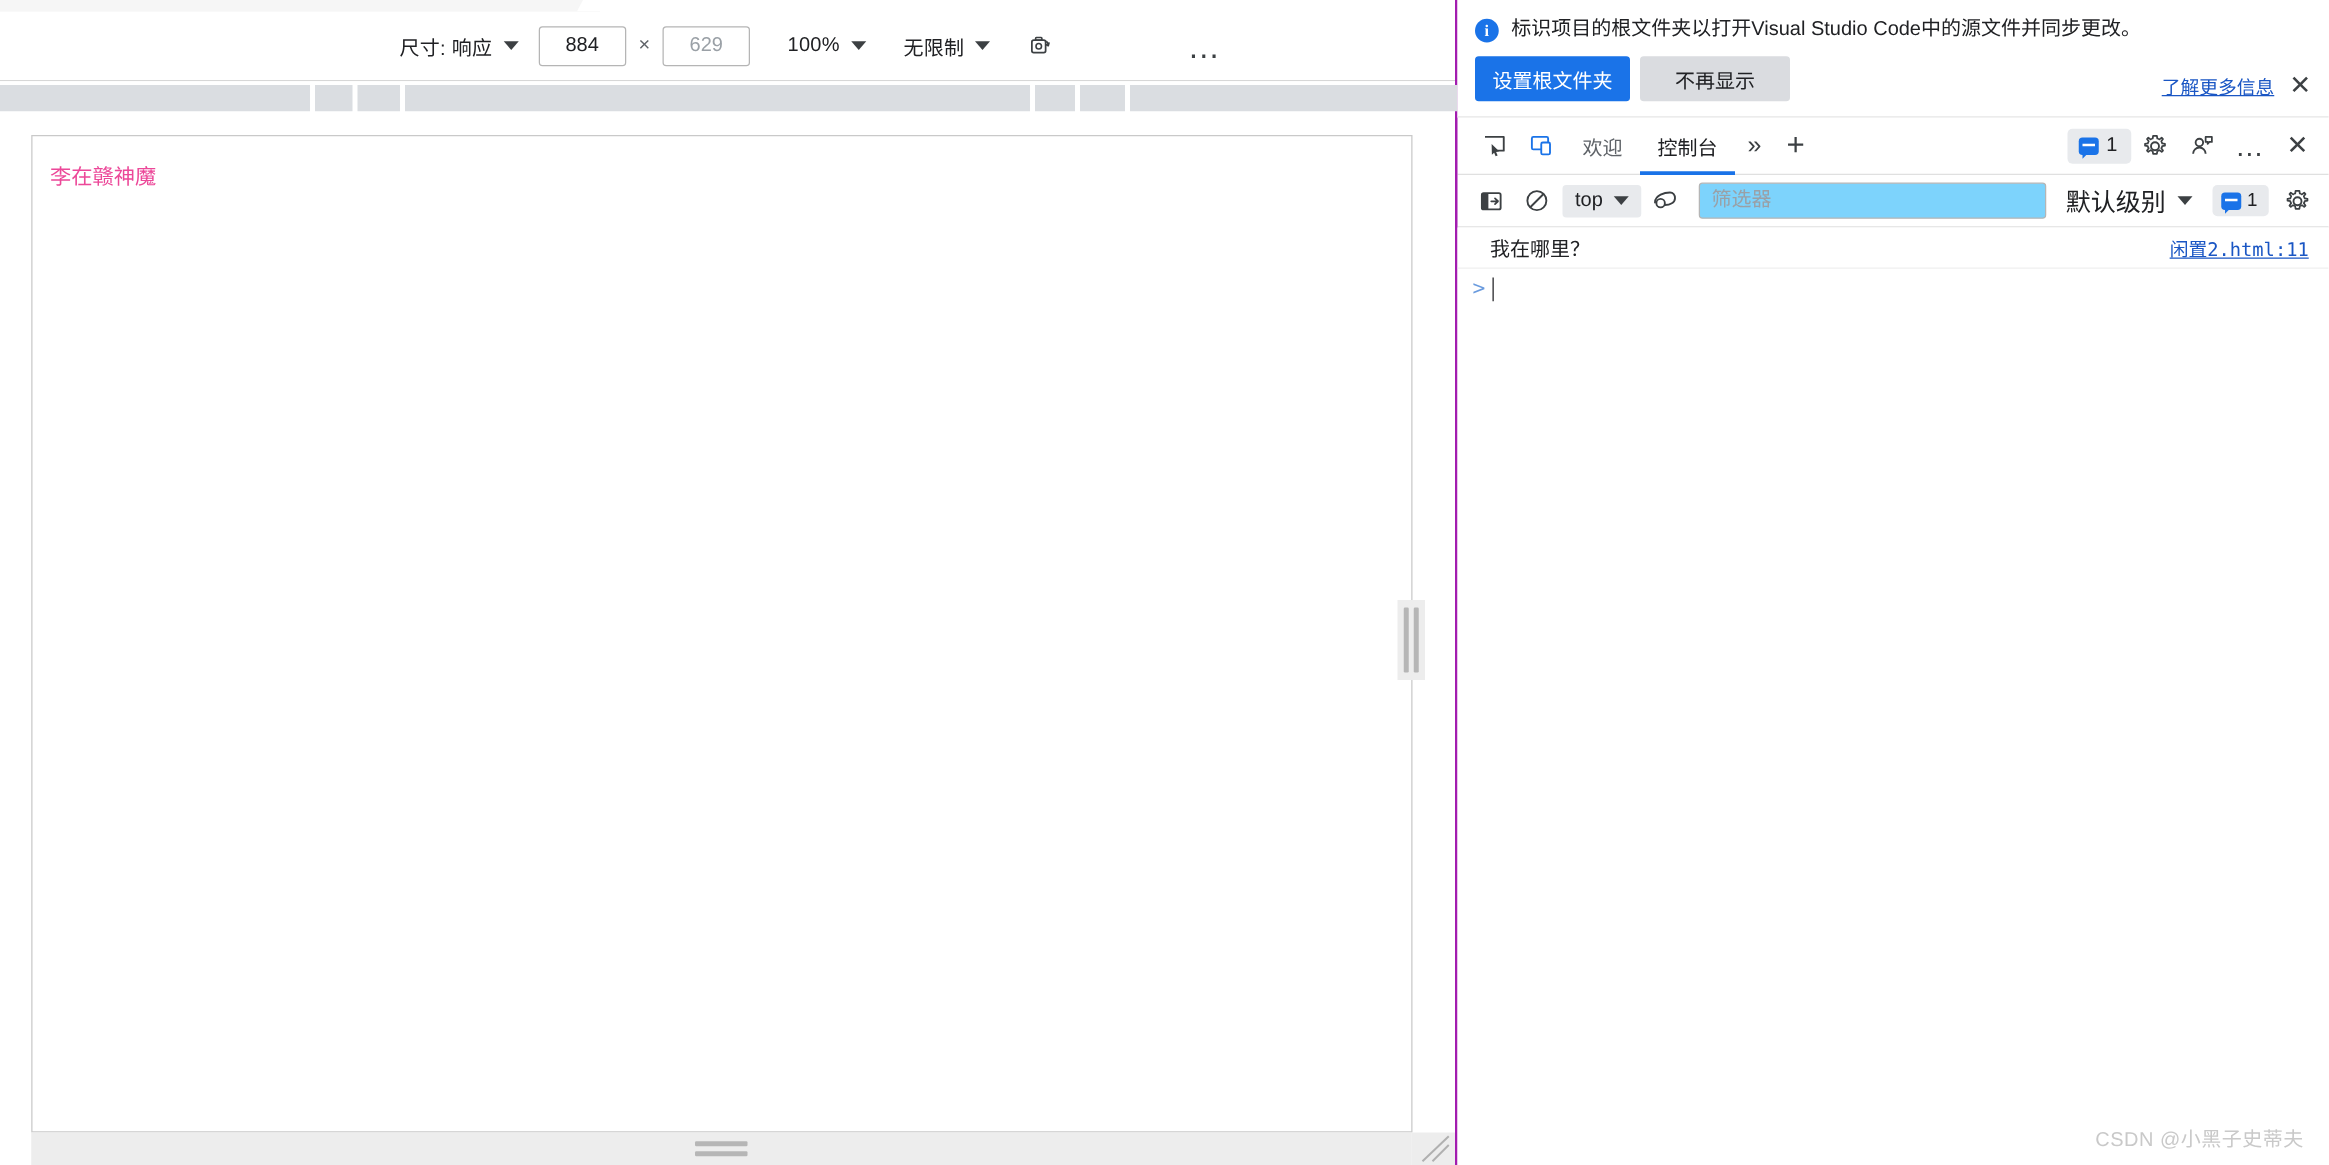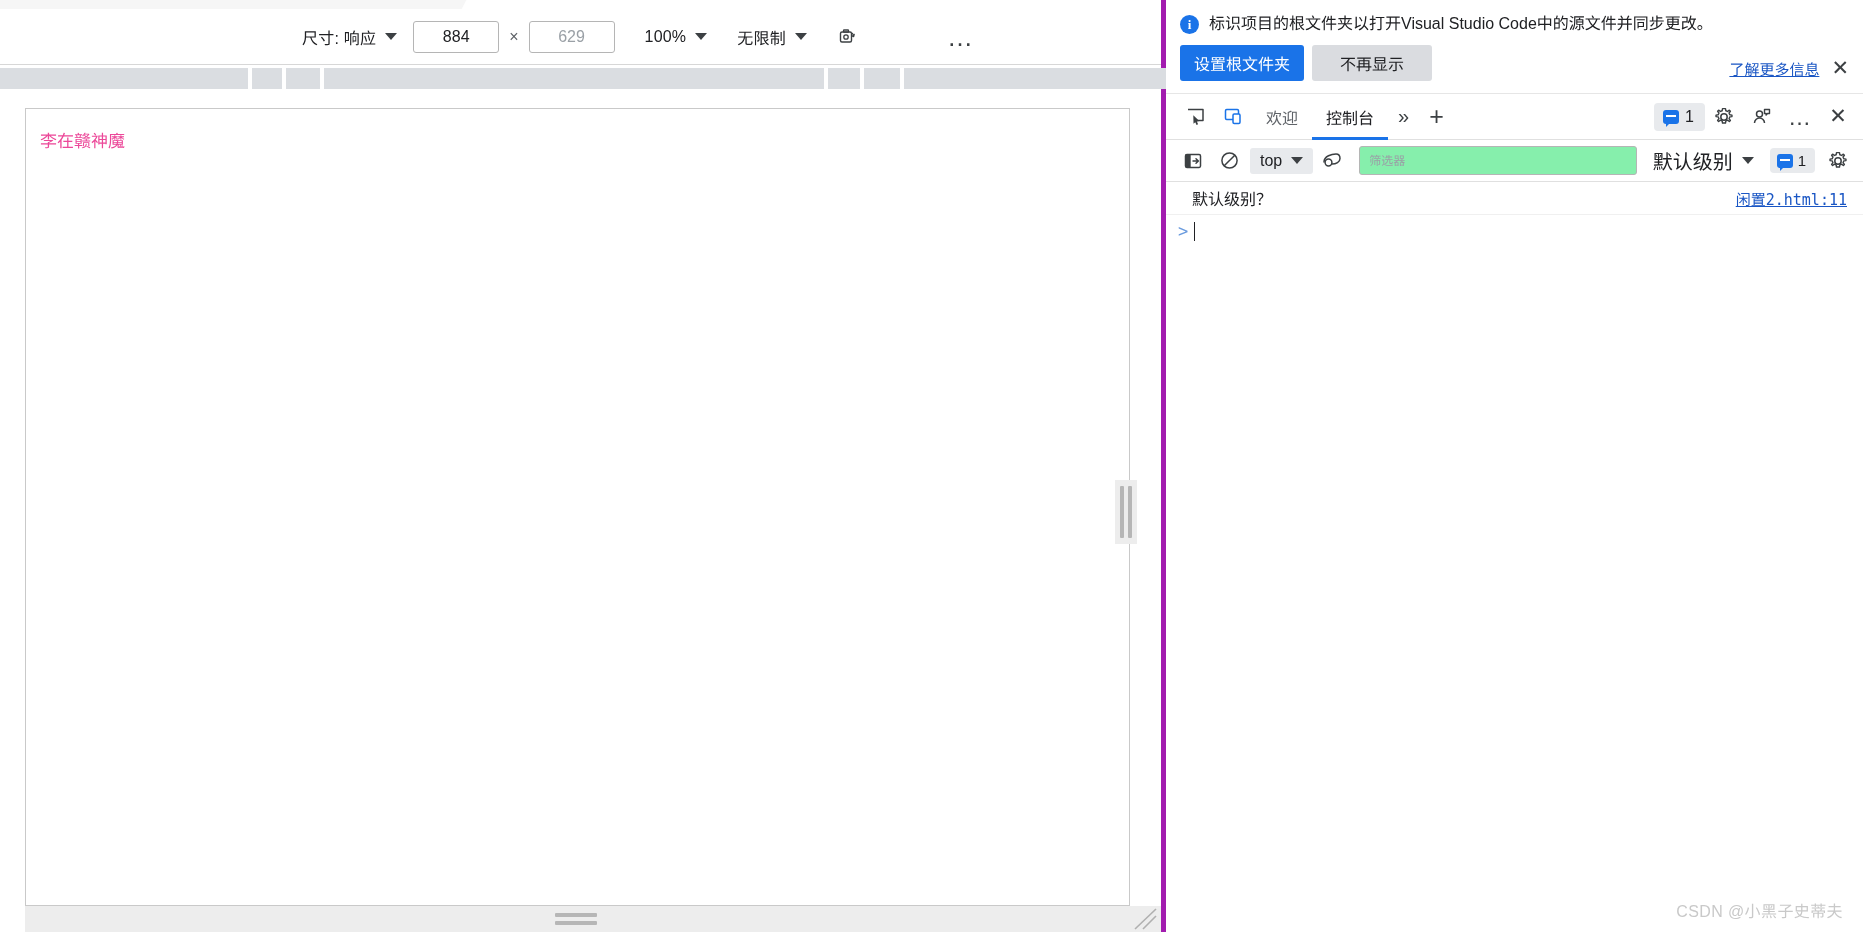--- a/index.html
+++ b/index.html
@@ -27,21 +27,21 @@
   }
 
   
   .device-pane {
     width: 1166px;
     height: 932px;
     background: #ffffff;
     position: relative;
     display: flex;
     flex-direction: column;
-    border-right: 5px solid #a21caf;
+    border-right: 2px solid #a21caf;
     box-sizing: border-box;
   }
 
   
   .tab-remnant {
     position: absolute;
     left: 0;
     top: 0;
     width: 480px;
     height: 9px;
@@ -97,21 +97,21 @@
   .dropdown-btn {
     display: flex;
     align-items: center;
     padding: 4px 6px;
     border-radius: 3px;
     cursor: default;
     white-space: nowrap;
   }
 
   .dim-input {
-    width: 86px;
+    width: 70px;
     height: 32px;
     border: 1px solid #b5b5b5;
     border-radius: 3px;
     font-family: "Liberation Sans", sans-serif;
     font-size: 16px;
     text-align: center;
     color: #202124;
     background: #fff;
     box-sizing: border-box;
     margin: 0 8px;
@@ -439,26 +439,26 @@
     font-size: 16px;
     color: #202124;
     cursor: default;
     margin-left: 2px;
   }
   .filter-input {
     flex: 1;
     height: 29px;
     border: 1px solid #b5b5b5;
     border-radius: 3px;
-    font-size: 12px;
+    font-size: 16px;
     font-family: "Liberation Sans", sans-serif;
     padding: 0 9px;
     margin: 0 8px;
     color: #202124;
-    background: #86efac;
+    background: #7dd3fc;
     box-sizing: border-box;
     min-width: 0;
   }
   .filter-input::placeholder { color: #9aa0a6; }
   .level-select {
     display: flex;
     align-items: center;
     font-size: 20px;
     color: #202124;
     padding: 4px 6px;
@@ -749,21 +749,21 @@
       <div class="icon-btn">
         <svg width="22" height="22" viewBox="0 0 22 22">
           <circle cx="11" cy="11" r="3.2" fill="none" stroke="#3c4043" stroke-width="1.5"></circle>
           <path d="M11 2.6 l1.5 0 l0.35 2.2 a6.6 6.6 0 0 1 1.7 0.72 l1.8 -1.35 l1.05 1.05 l-1.35 1.8 a6.6 6.6 0 0 1 0.72 1.7 l2.2 0.35 l0 1.5 l-2.2 0.35 a6.6 6.6 0 0 1 -0.72 1.7 l1.35 1.8 l-1.05 1.05 l-1.8 -1.35 a6.6 6.6 0 0 1 -1.7 0.72 l-0.35 2.2 l-1.5 0 l-1.5 0 l-0.35 -2.2 a6.6 6.6 0 0 1 -1.7 -0.72 l-1.8 1.35 l-1.05 -1.05 l1.35 -1.8 a6.6 6.6 0 0 1 -0.72 -1.7 l-2.2 -0.35 l0 -1.5 l2.2 -0.35 a6.6 6.6 0 0 1 0.72 -1.7 l-1.35 -1.8 l1.05 -1.05 l1.8 1.35 a6.6 6.6 0 0 1 1.7 -0.72 l0.35 -2.2 z" fill="none" stroke="#3c4043" stroke-width="1.4" stroke-linejoin="round"></path>
         </svg>
       </div>
     </div>
 
     <div class="console-body">
       <div class="console-msg">
-        <span class="console-msg-text">默认级别？</span>
+        <span class="console-msg-text">我在哪里？</span>
         <span class="console-src">闲置2.html:11</span>
       </div>
 
       <div class="console-prompt">
         <span class="prompt-arrow">&gt;</span>
         <span class="prompt-caret"></span>
       </div>
     </div>
   </div>
 </div>

